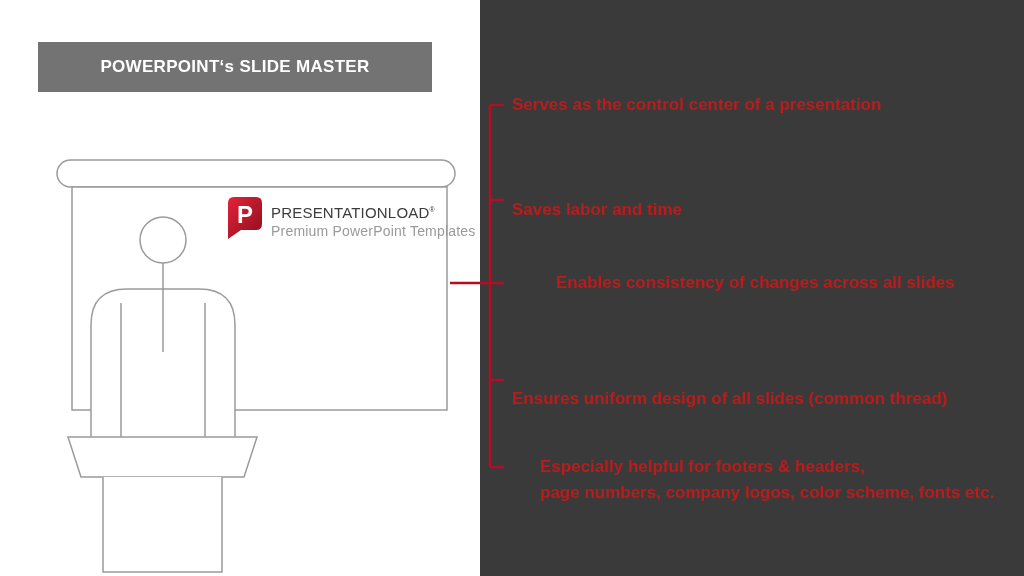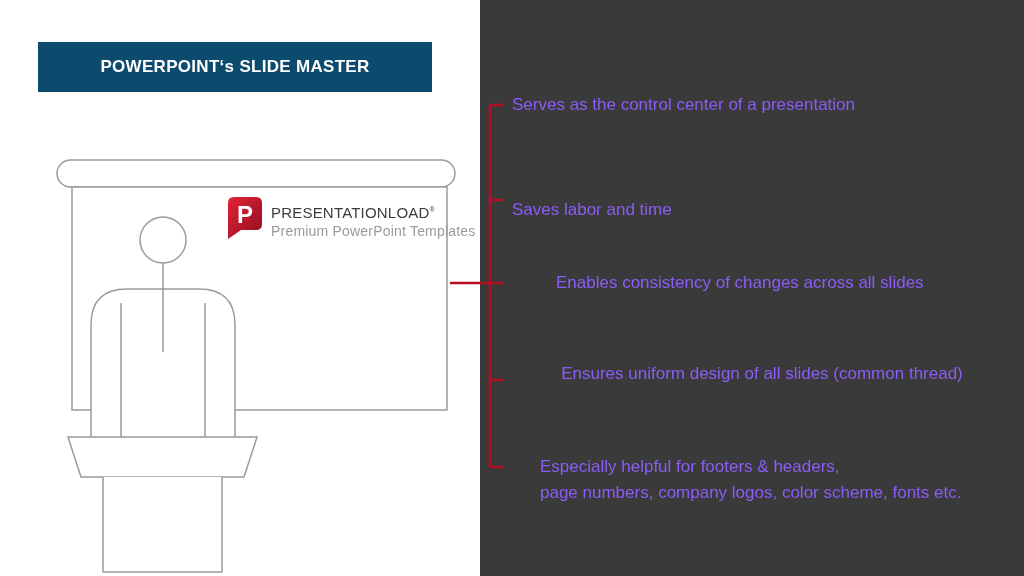--- a/index.html
+++ b/index.html
@@ -7,35 +7,35 @@
     position:relative;width:1024px;height:576px;background:#ffffff;
     overflow:hidden;font-family:"Liberation Sans","DejaVu Sans",sans-serif;
     margin:0 auto;
   }
   .right-panel{
     position:absolute;left:480px;top:0;width:544px;height:576px;
     background:#3a3a3a;
   }
   .header-box{
     position:absolute;left:38px;top:42px;width:394px;height:50px;
-    background:#0c4a6e;display:flex;align-items:center;justify-content:center;
+    background:#737373;display:flex;align-items:center;justify-content:center;
   }
   .header-box span{
     color:#ffffff;font-weight:bold;font-size:17px;letter-spacing:.3px;
   }
   .sketch,.bracket{position:absolute;left:0;top:0;width:1024px;height:576px;}
   .bullets{position:absolute;left:0;top:0;width:1024px;height:576px;}
   .bullet{
-    position:absolute;left:512px;width:500px;color:#8b5cf6;
-    font-weight:normal;font-size:17px;line-height:26px;white-space:pre-line;
+    position:absolute;left:512px;width:500px;color:#b91c1c;
+    font-weight:bold;font-size:17px;line-height:26px;white-space:pre-line;
   }
   .b1{top:92px;}
   .b2{top:197px;}
   .b3{top:270px;margin-left:44px;}
-  .b4{top:361px;text-align:center;}
+  .b4{top:386px;}
   .b5{top:454px;margin-left:28px;}
   .logo{
     position:absolute;left:227px;top:196px;display:flex;align-items:flex-start;
   }
   .logo-icon{width:36px;height:44px;}
   .logo-text{margin-left:8px;padding-top:6px;}
   .brand{
     font-size:15px;color:#3c3c3c;letter-spacing:.2px;line-height:15px;
     white-space:nowrap;
   }

